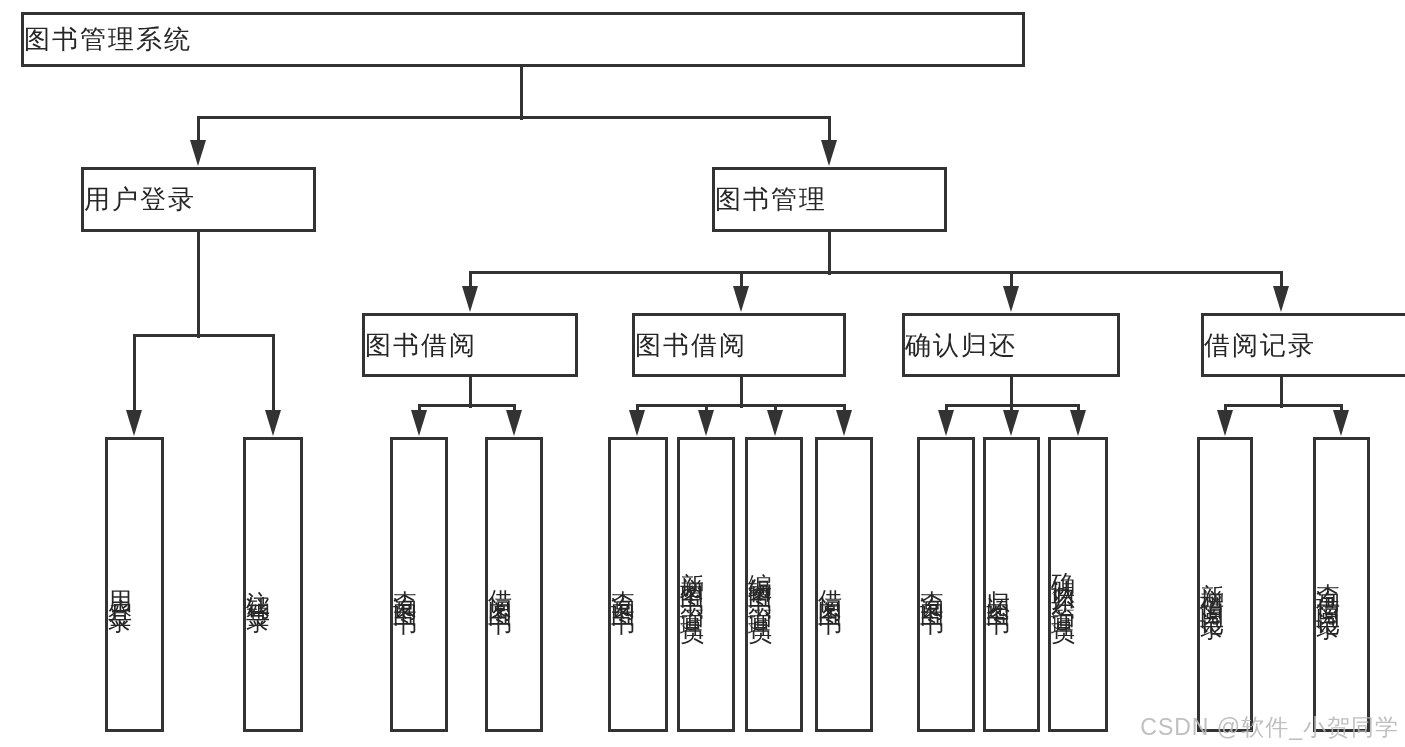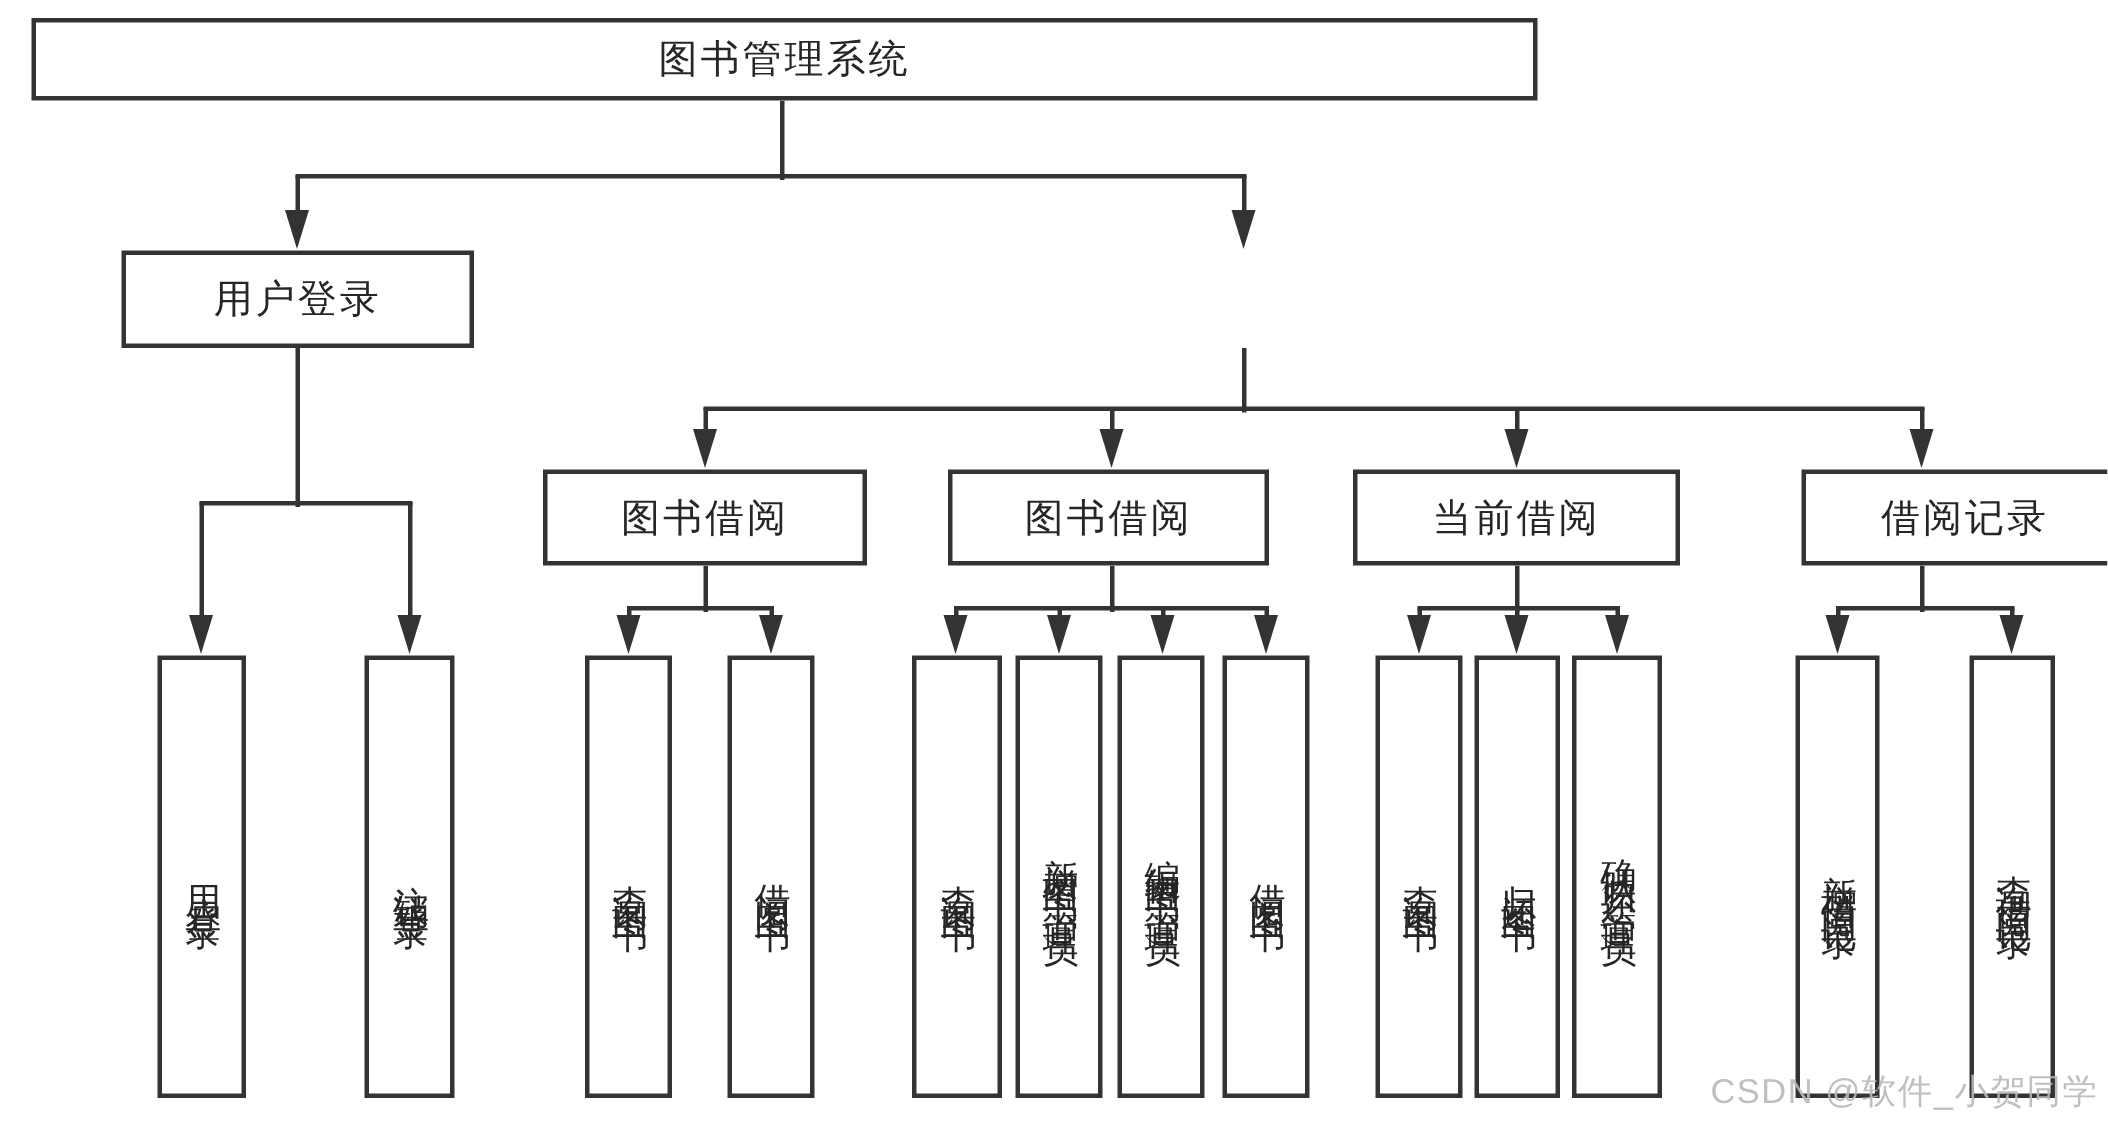--- a/index.html
+++ b/index.html
@@ -17,21 +17,21 @@
     height: 747px;
     background: var(--bg);
     overflow: hidden;
   }
   .node {
     position: absolute;
     border: 3px solid var(--line);
     background: var(--bg);
     display: flex;
     align-items: center;
-    justify-content: center;
+    justify-content: flex-start;
     color: var(--text);
   }
   .node .node-label {
     font-size: 26px;
     letter-spacing: 2px;
     white-space: nowrap;
     color: var(--text);
   }
   .node.vert .node-label {
     writing-mode: vertical-rl;
@@ -126,28 +126,31 @@
     <div class="vline" style="left: 1224px; top: 405px; height: 13px;"></div>
     <div class="arrowhead" style="left: 1217px; top: 410px;"></div>
     <div class="vline" style="left: 1340px; top: 405px; height: 13px;"></div>
     <div class="arrowhead" style="left: 1333px; top: 410px;"></div>
     <div class="node" style="left: 21px; top: 12px; width: 1004px; height: 55px;">
       <span class="node-label">图书管理系统</span>
     </div>
     <div class="node" style="left: 81px; top: 167px; width: 235px; height: 65px;">
       <span class="node-label">用户登录</span>
     </div>
+    <div class="node" style="left: 712px; top: 167px; width: 235px; height: 65px;">
+      <span class="node-label">图书管理</span>
+    </div>
     <div class="node" style="left: 362px; top: 313px; width: 216px; height: 64px;">
       <span class="node-label">图书借阅</span>
     </div>
     <div class="node" style="left: 632px; top: 313px; width: 214px; height: 64px;">
       <span class="node-label">图书借阅</span>
     </div>
     <div class="node" style="left: 902px; top: 313px; width: 218px; height: 64px;">
-      <span class="node-label">当前借阅</span>
+      <span class="node-label">确认归还</span>
     </div>
     <div class="node" style="left: 1201px; top: 313px; width: 218px; height: 64px;">
       <span class="node-label">借阅记录</span>
     </div>
     <div class="node vert" style="left: 105px; top: 437px; width: 59px; height: 295px;">
       <span class="node-label">用户登录</span>
     </div>
     <div class="node vert" style="left: 243px; top: 437px; width: 60px; height: 295px;">
       <span class="node-label">注销登录</span>
     </div>

